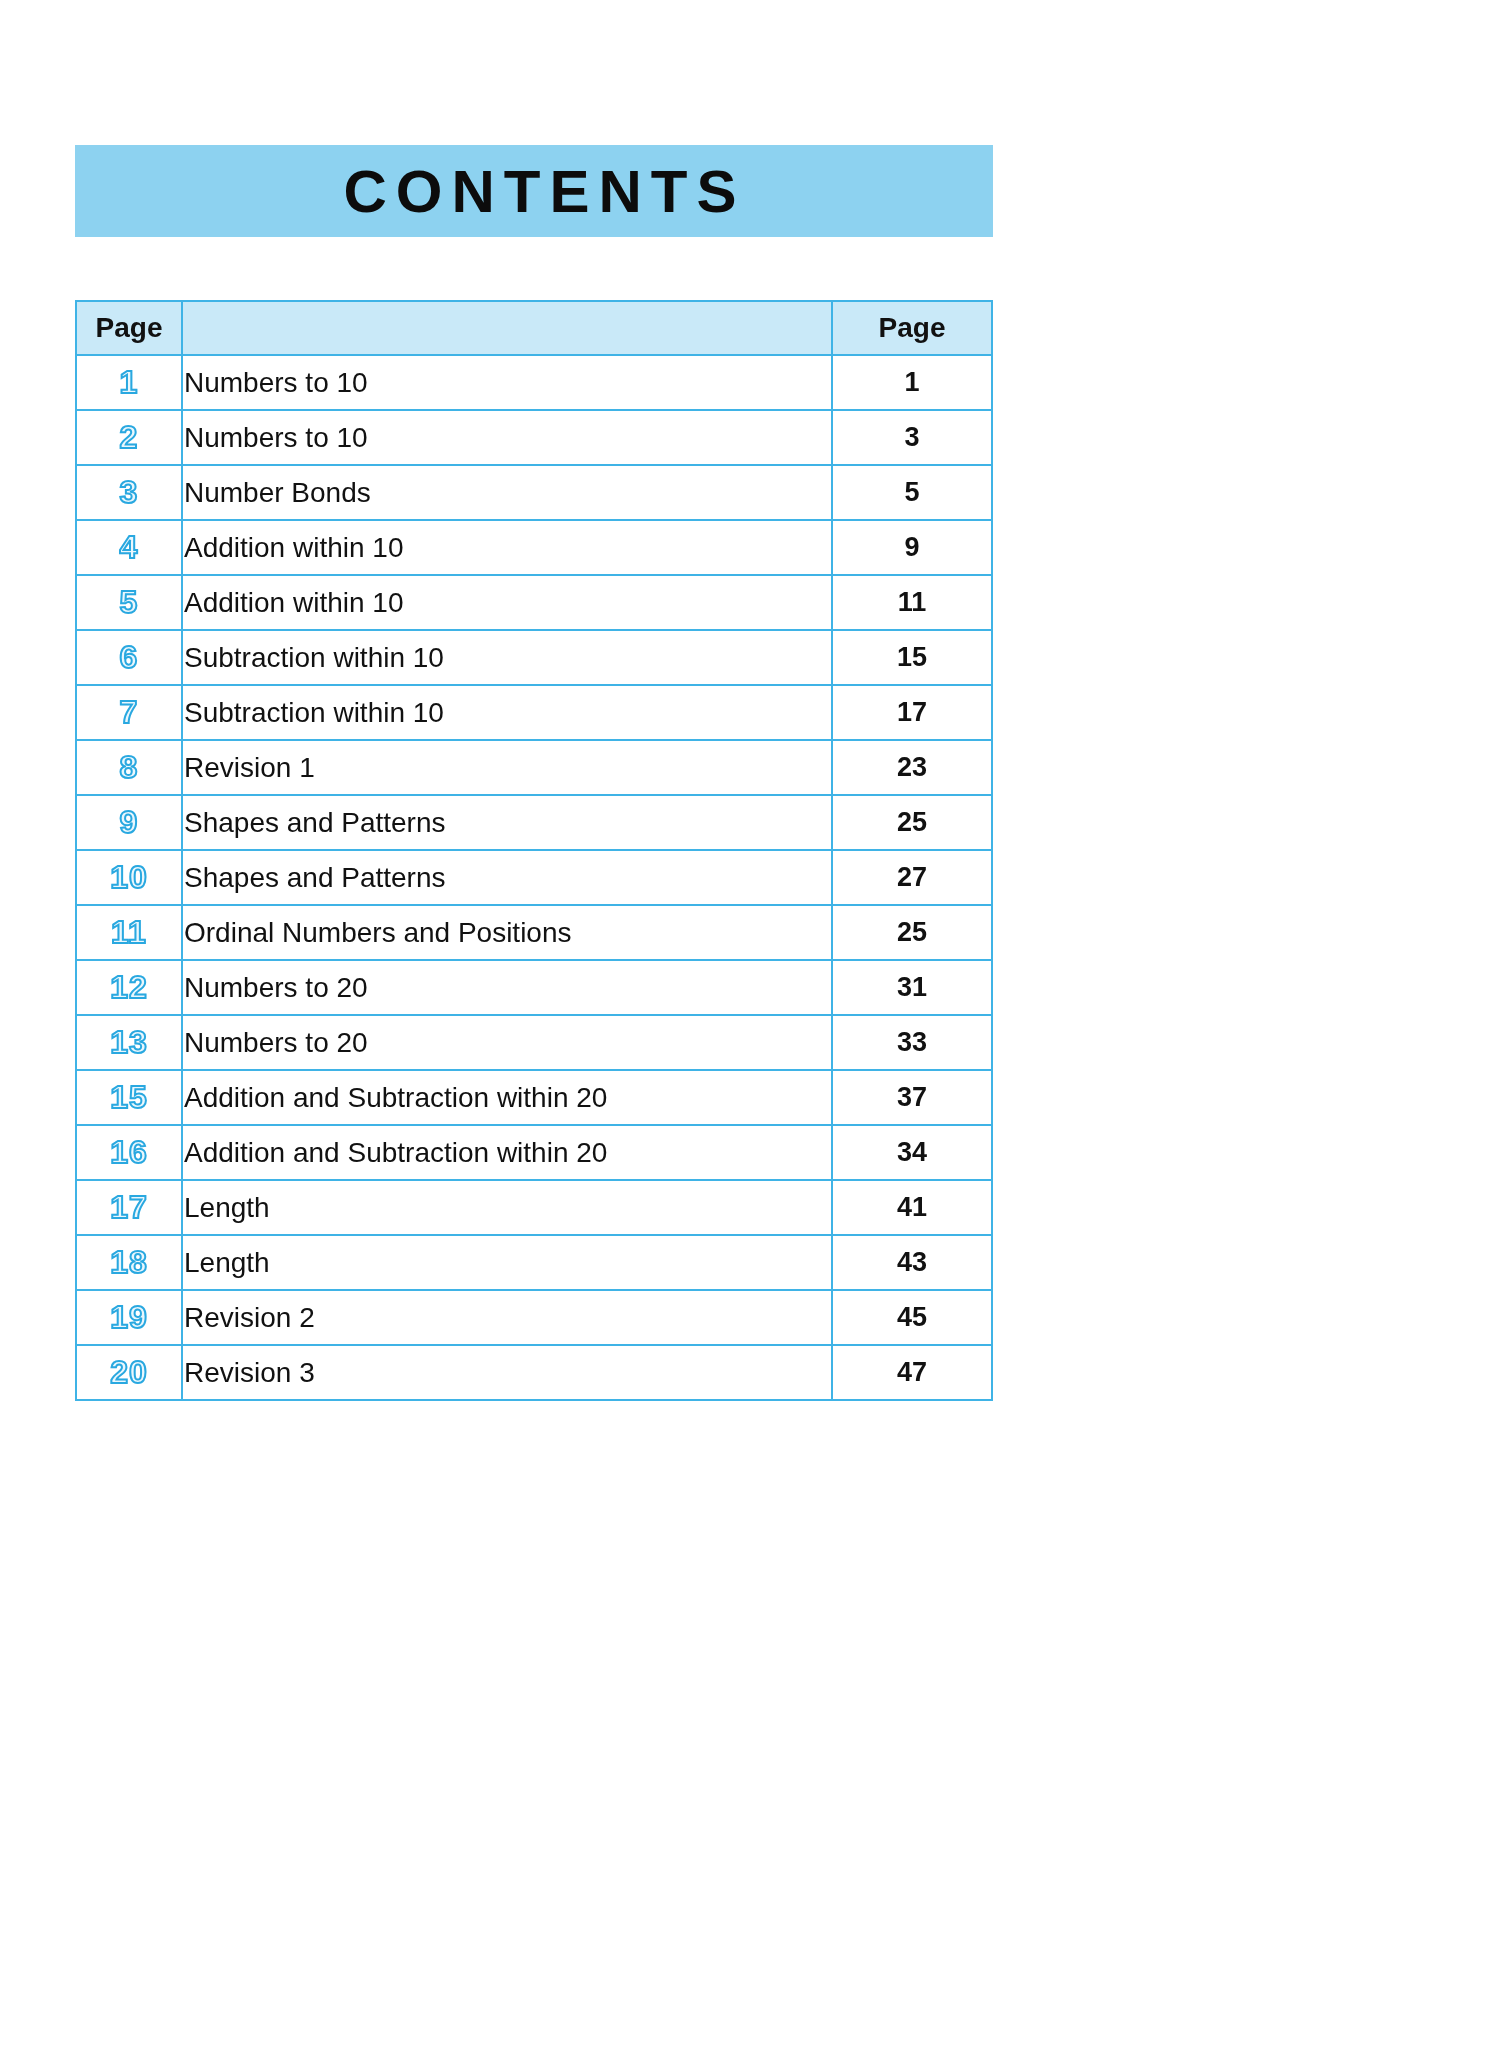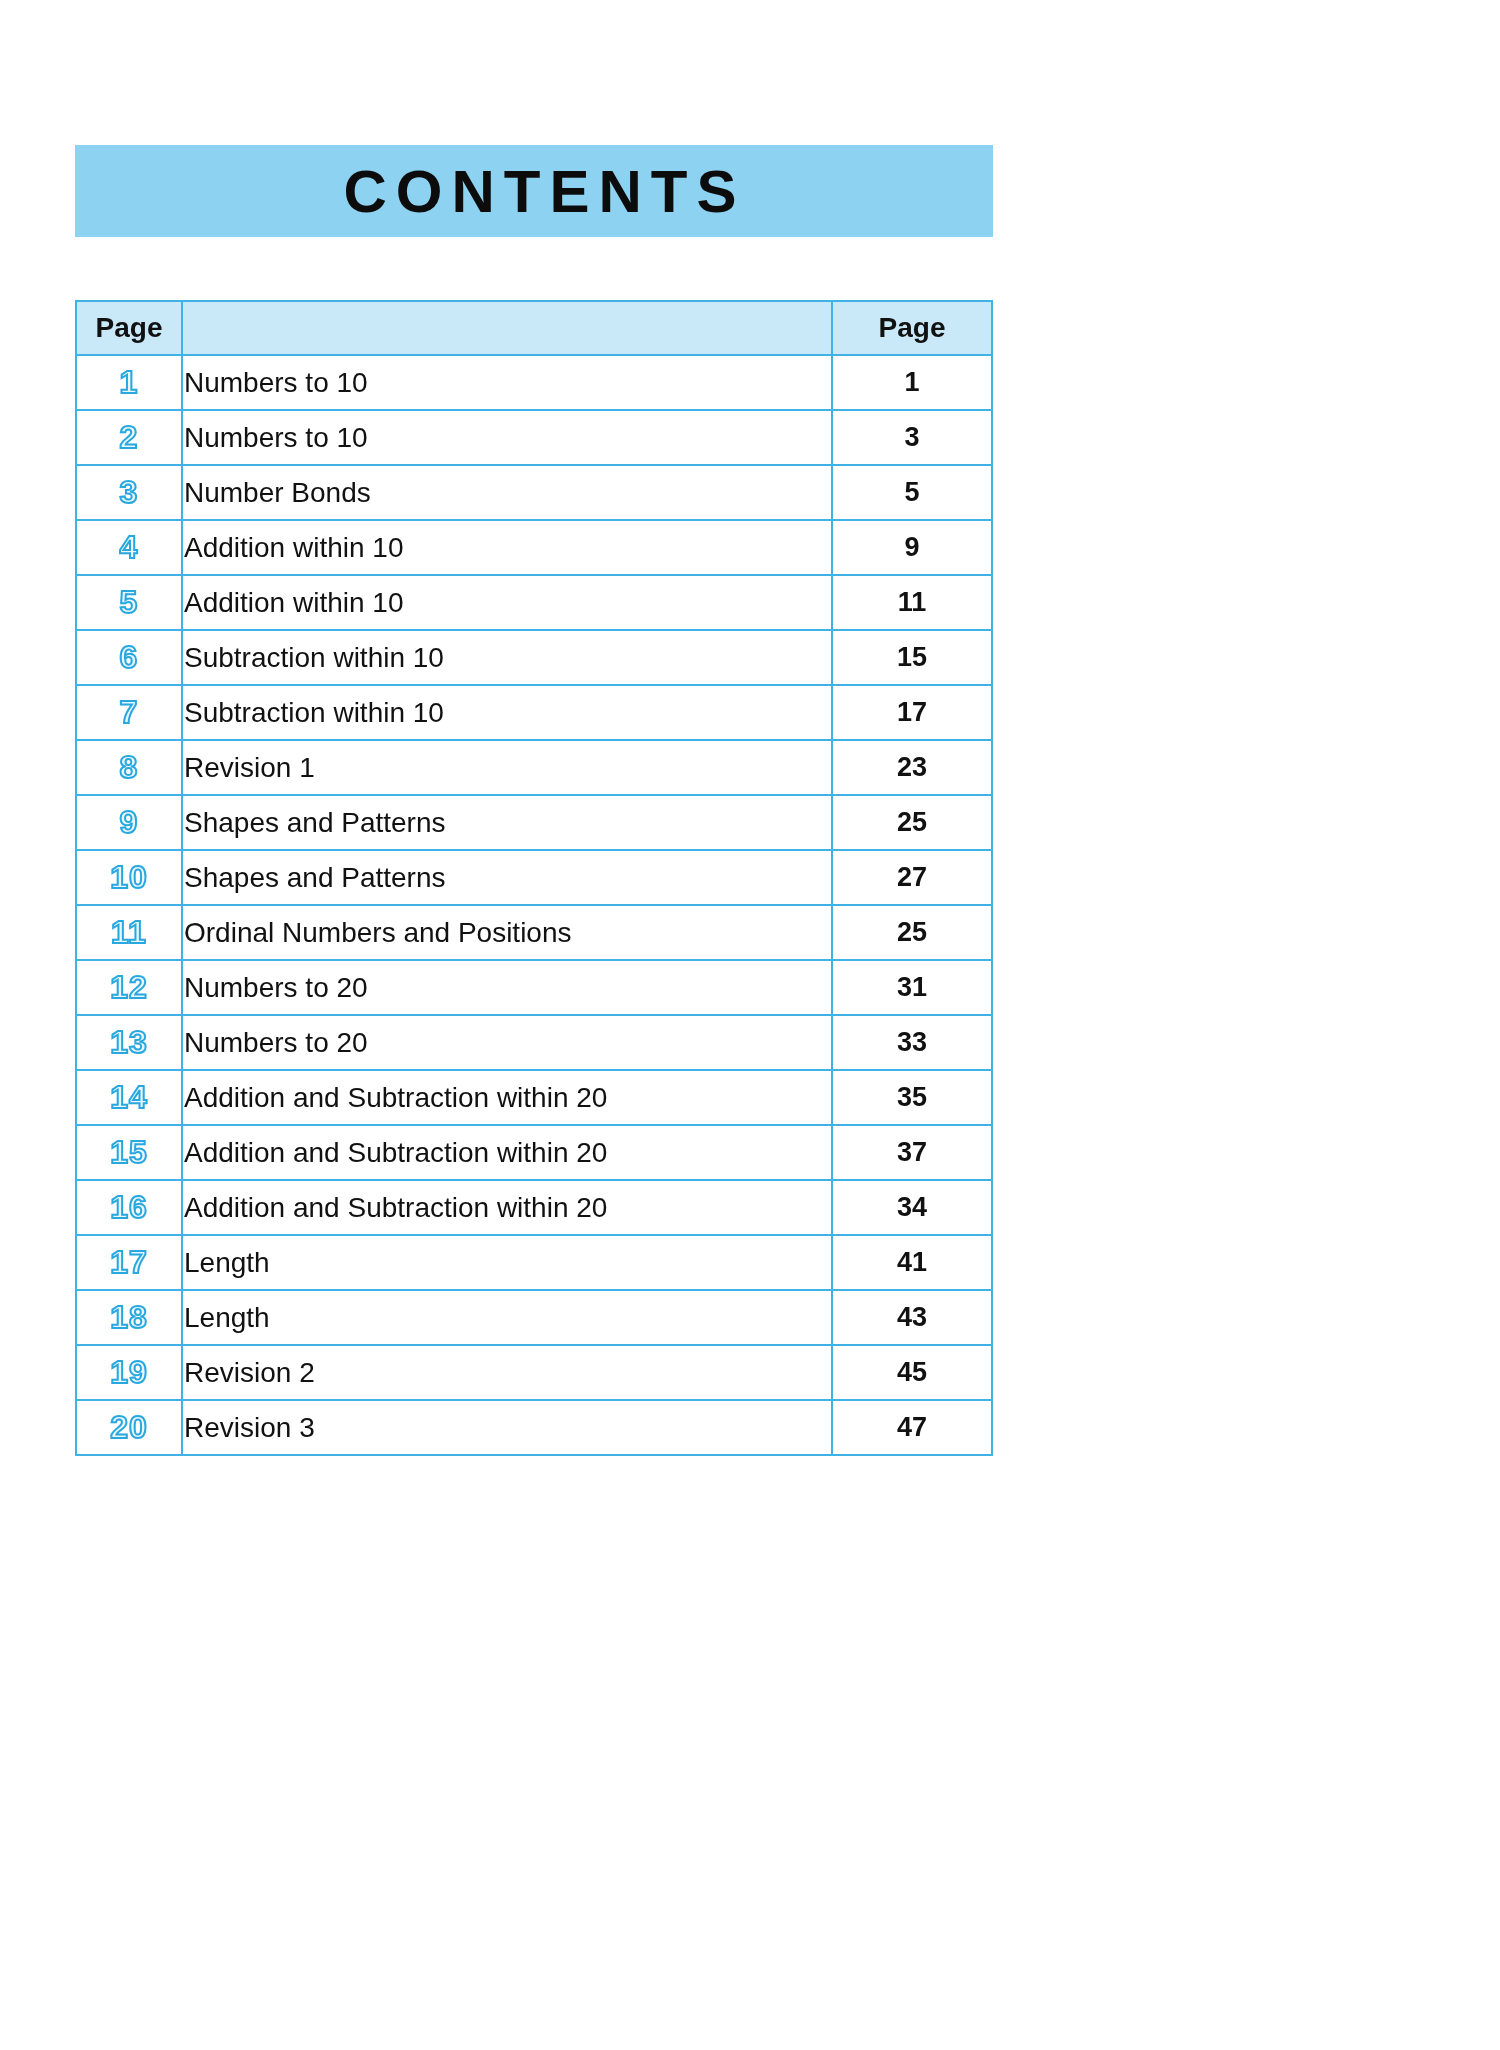--- a/index.html
+++ b/index.html
@@ -171,25 +171,20 @@
     <td class="week-cell">12</td>
     <td class="topic-cell">Numbers to 20</td>
     <td class="page-cell">31</td>
   </tr>
         <tr>
     <td class="week-cell">13</td>
     <td class="topic-cell">Numbers to 20</td>
     <td class="page-cell">33</td>
   </tr>
         <tr>
-    <td class="week-cell">14</td>
-    <td class="topic-cell">Addition and Subtraction within 20</td>
-    <td class="page-cell">35</td>
-  </tr>
-        <tr>
     <td class="week-cell">15</td>
     <td class="topic-cell">Addition and Subtraction within 20</td>
     <td class="page-cell">37</td>
   </tr>
         <tr>
     <td class="week-cell">16</td>
     <td class="topic-cell">Addition and Subtraction within 20</td>
     <td class="page-cell">34</td>
   </tr>
         <tr>

